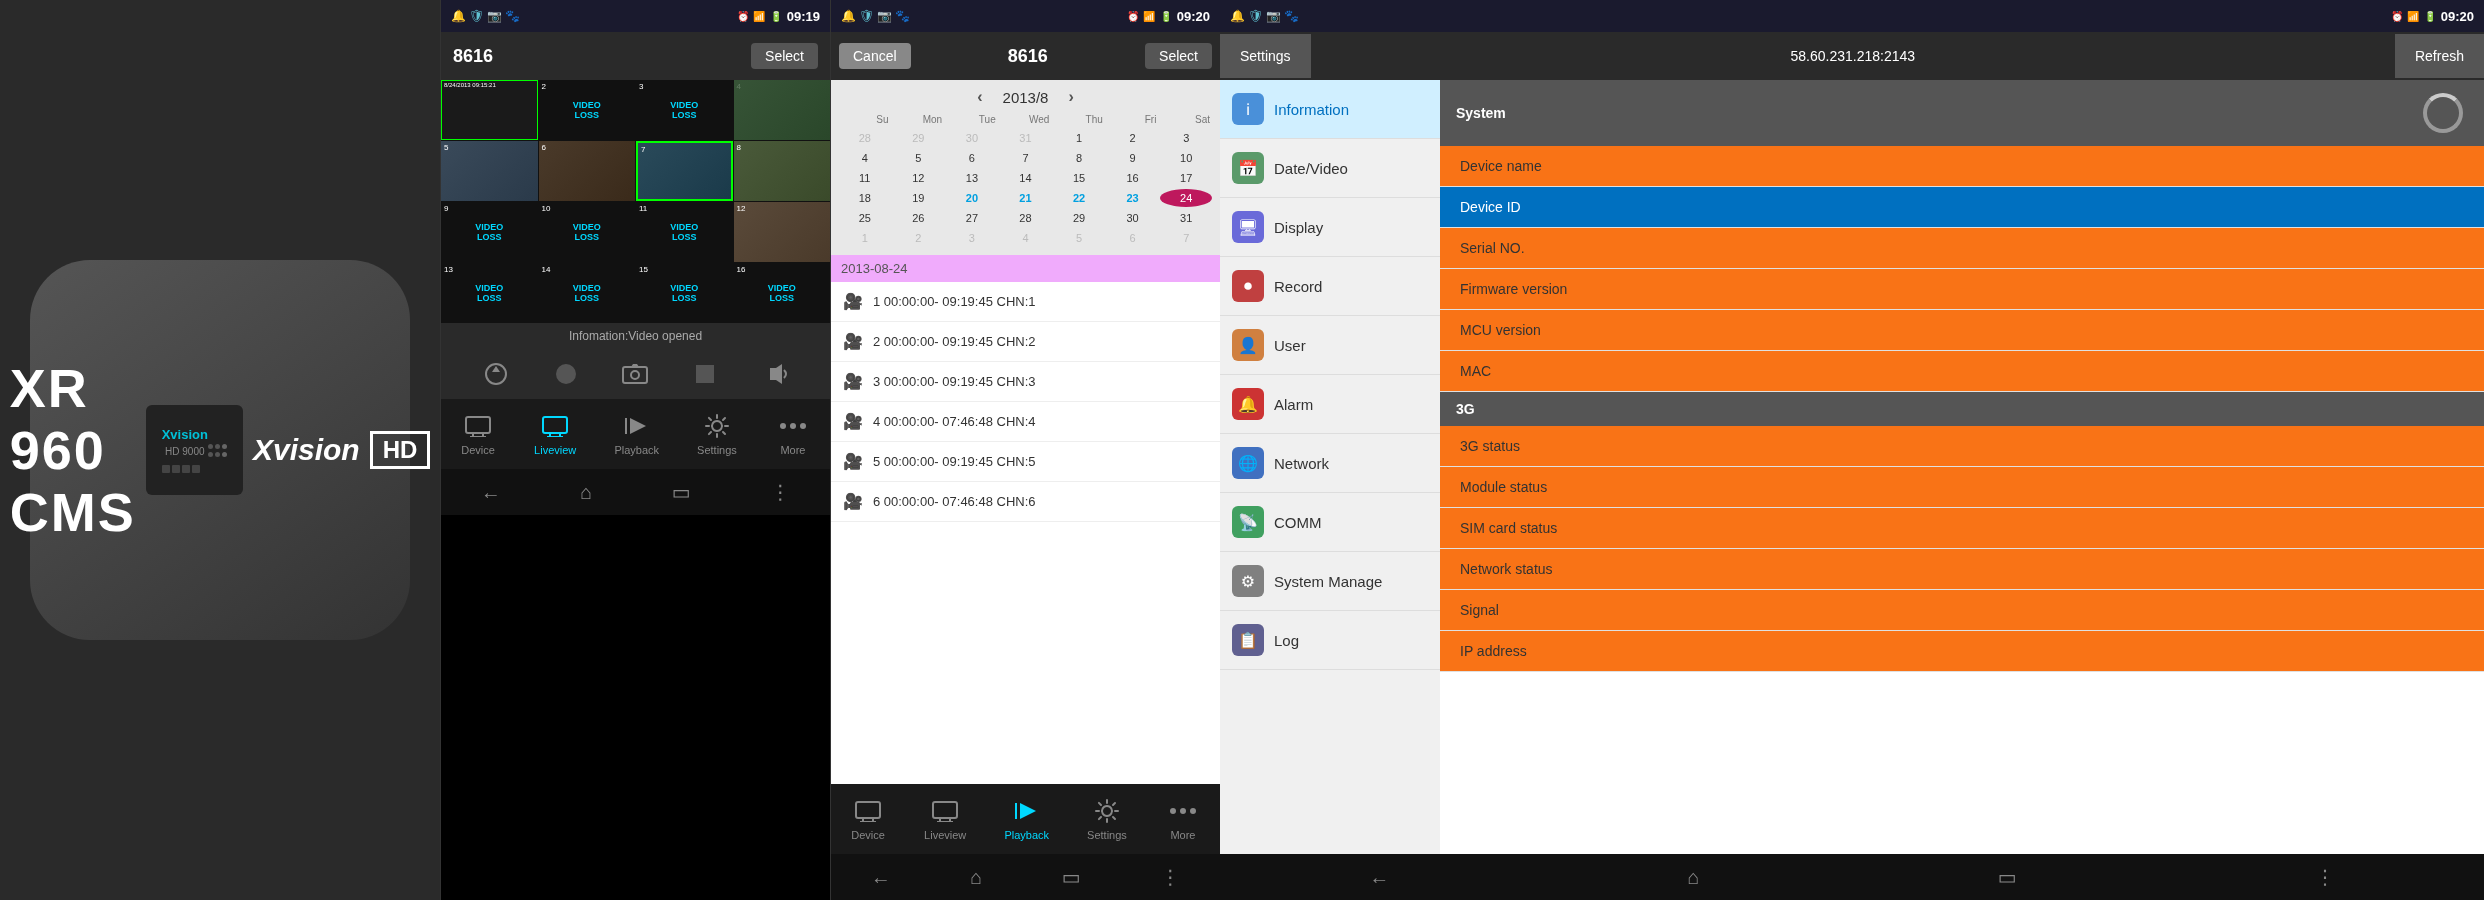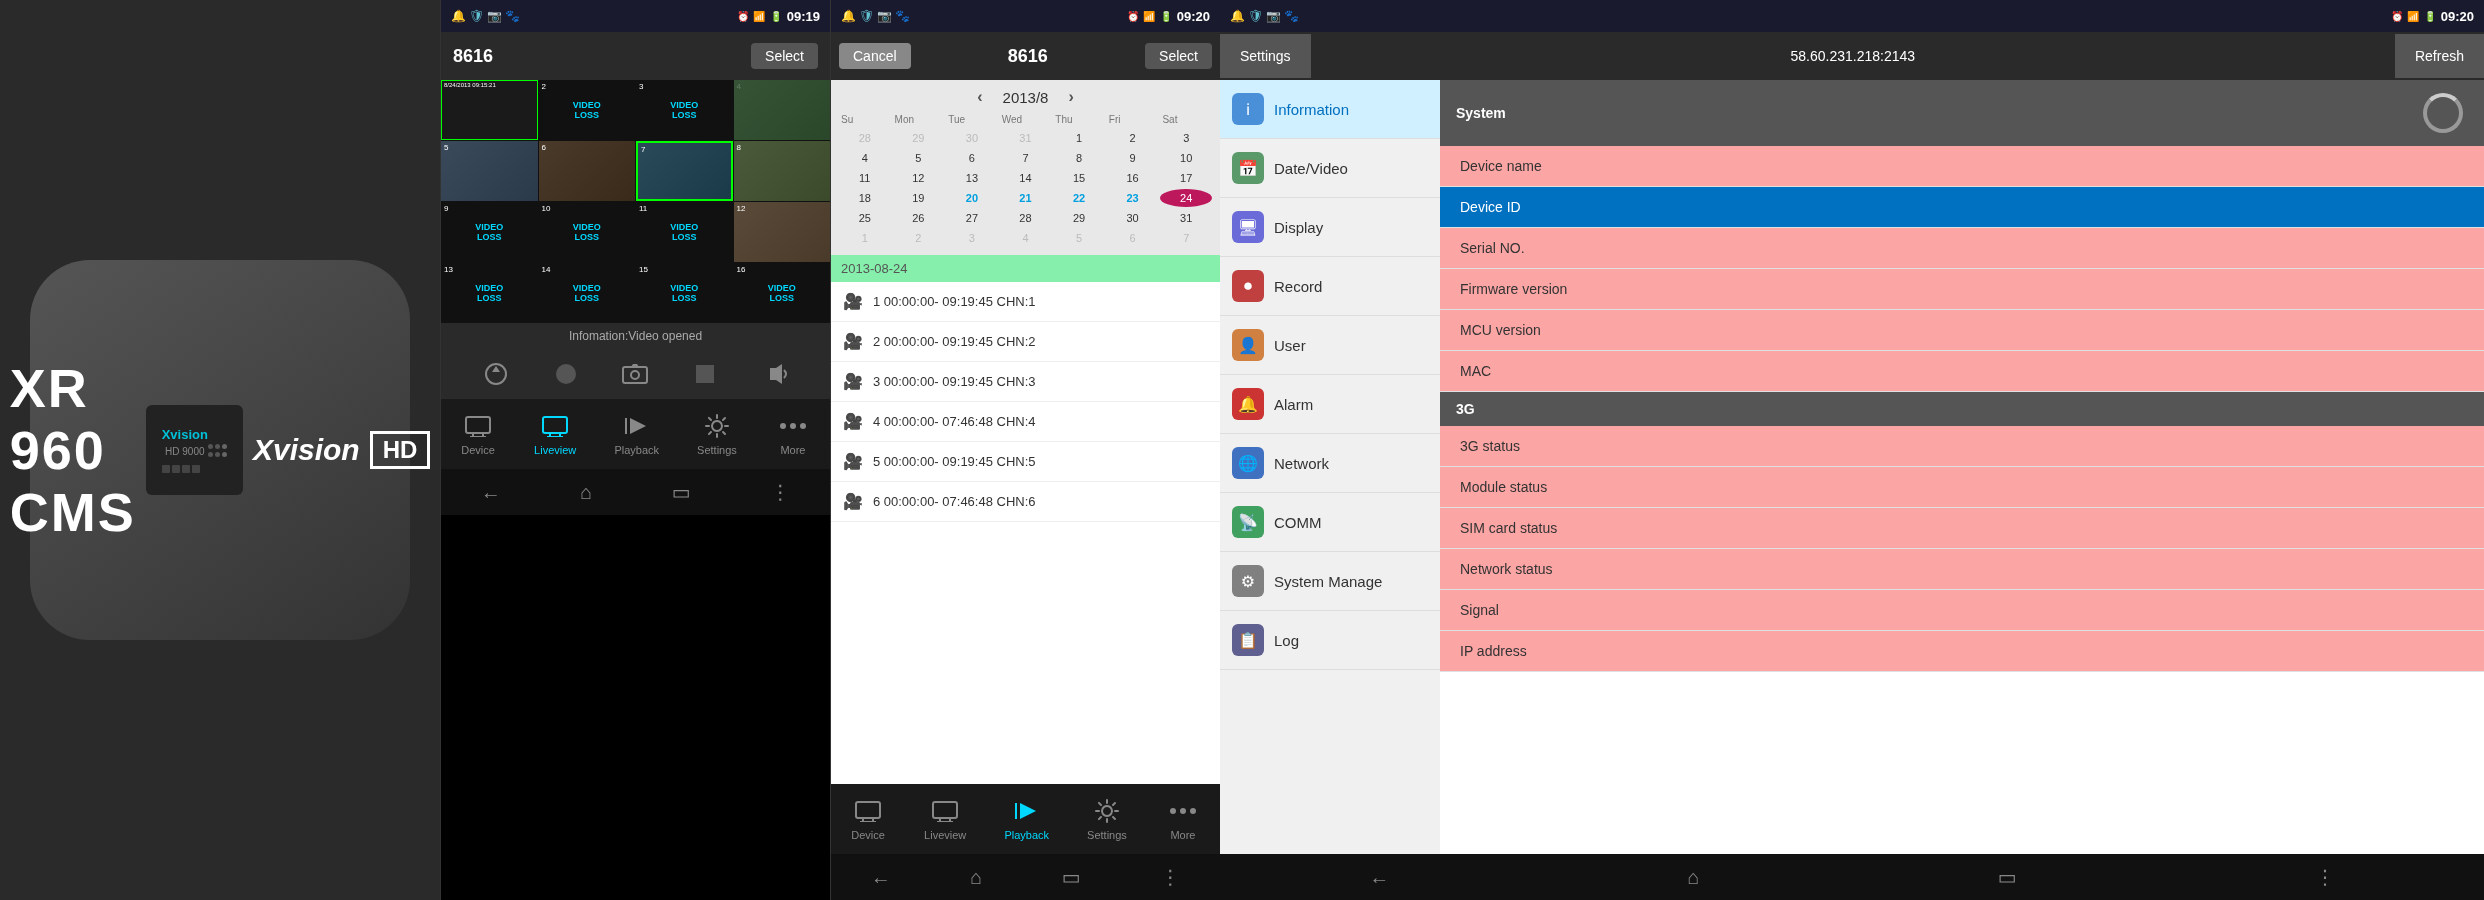--- a/index.html
+++ b/index.html
@@ -255,41 +255,41 @@
       color: #333;
       font-size: 15px;
       font-weight: normal;
     }
     .cal-grid {
       display: grid;
       grid-template-columns: repeat(7, 1fr);
       gap: 2px;
     }
     .cal-day-header {
-      text-align: left;
+      text-align: right;
       font-size: 10px;
       color: #777;
       padding: 2px;
     }
     .cal-day {
       text-align: center;
       font-size: 11px;
       padding: 3px 2px;
       color: #333;
       border-radius: 50%;
     }
     .cal-day.empty { color: #bbb; }
     .cal-day.has-record { color: #00a0e0; font-weight: bold; }
     .cal-day.selected {
       background: #be185d;
       color: white;
       border-radius: 50%;
     }
     .record-date-label {
-      background: #86efac;
+      background: #f0abfc;
       padding: 6px 10px;
       color: #555;
       font-size: 13px;
       flex-shrink: 0;
     }
     .record-list {
       flex: 1;
       overflow-y: auto;
       background: white;
     }
@@ -394,21 +394,21 @@
       color: #0070c0;
     }
     .settings-content {
       flex: 1;
       background: white;
       display: flex;
       flex-direction: column;
     }
     .dropdown-item {
       padding: 12px 20px;
-      background: #fca5a5;
+      background: #f97316;
       border-bottom: 1px solid #e0e0e0;
       color: #333;
       font-size: 14px;
     }
     .dropdown-item.active {
       background: #0070c0;
       color: white;
     }
     @keyframes spin {
       to { transform: rotate(360deg); }

